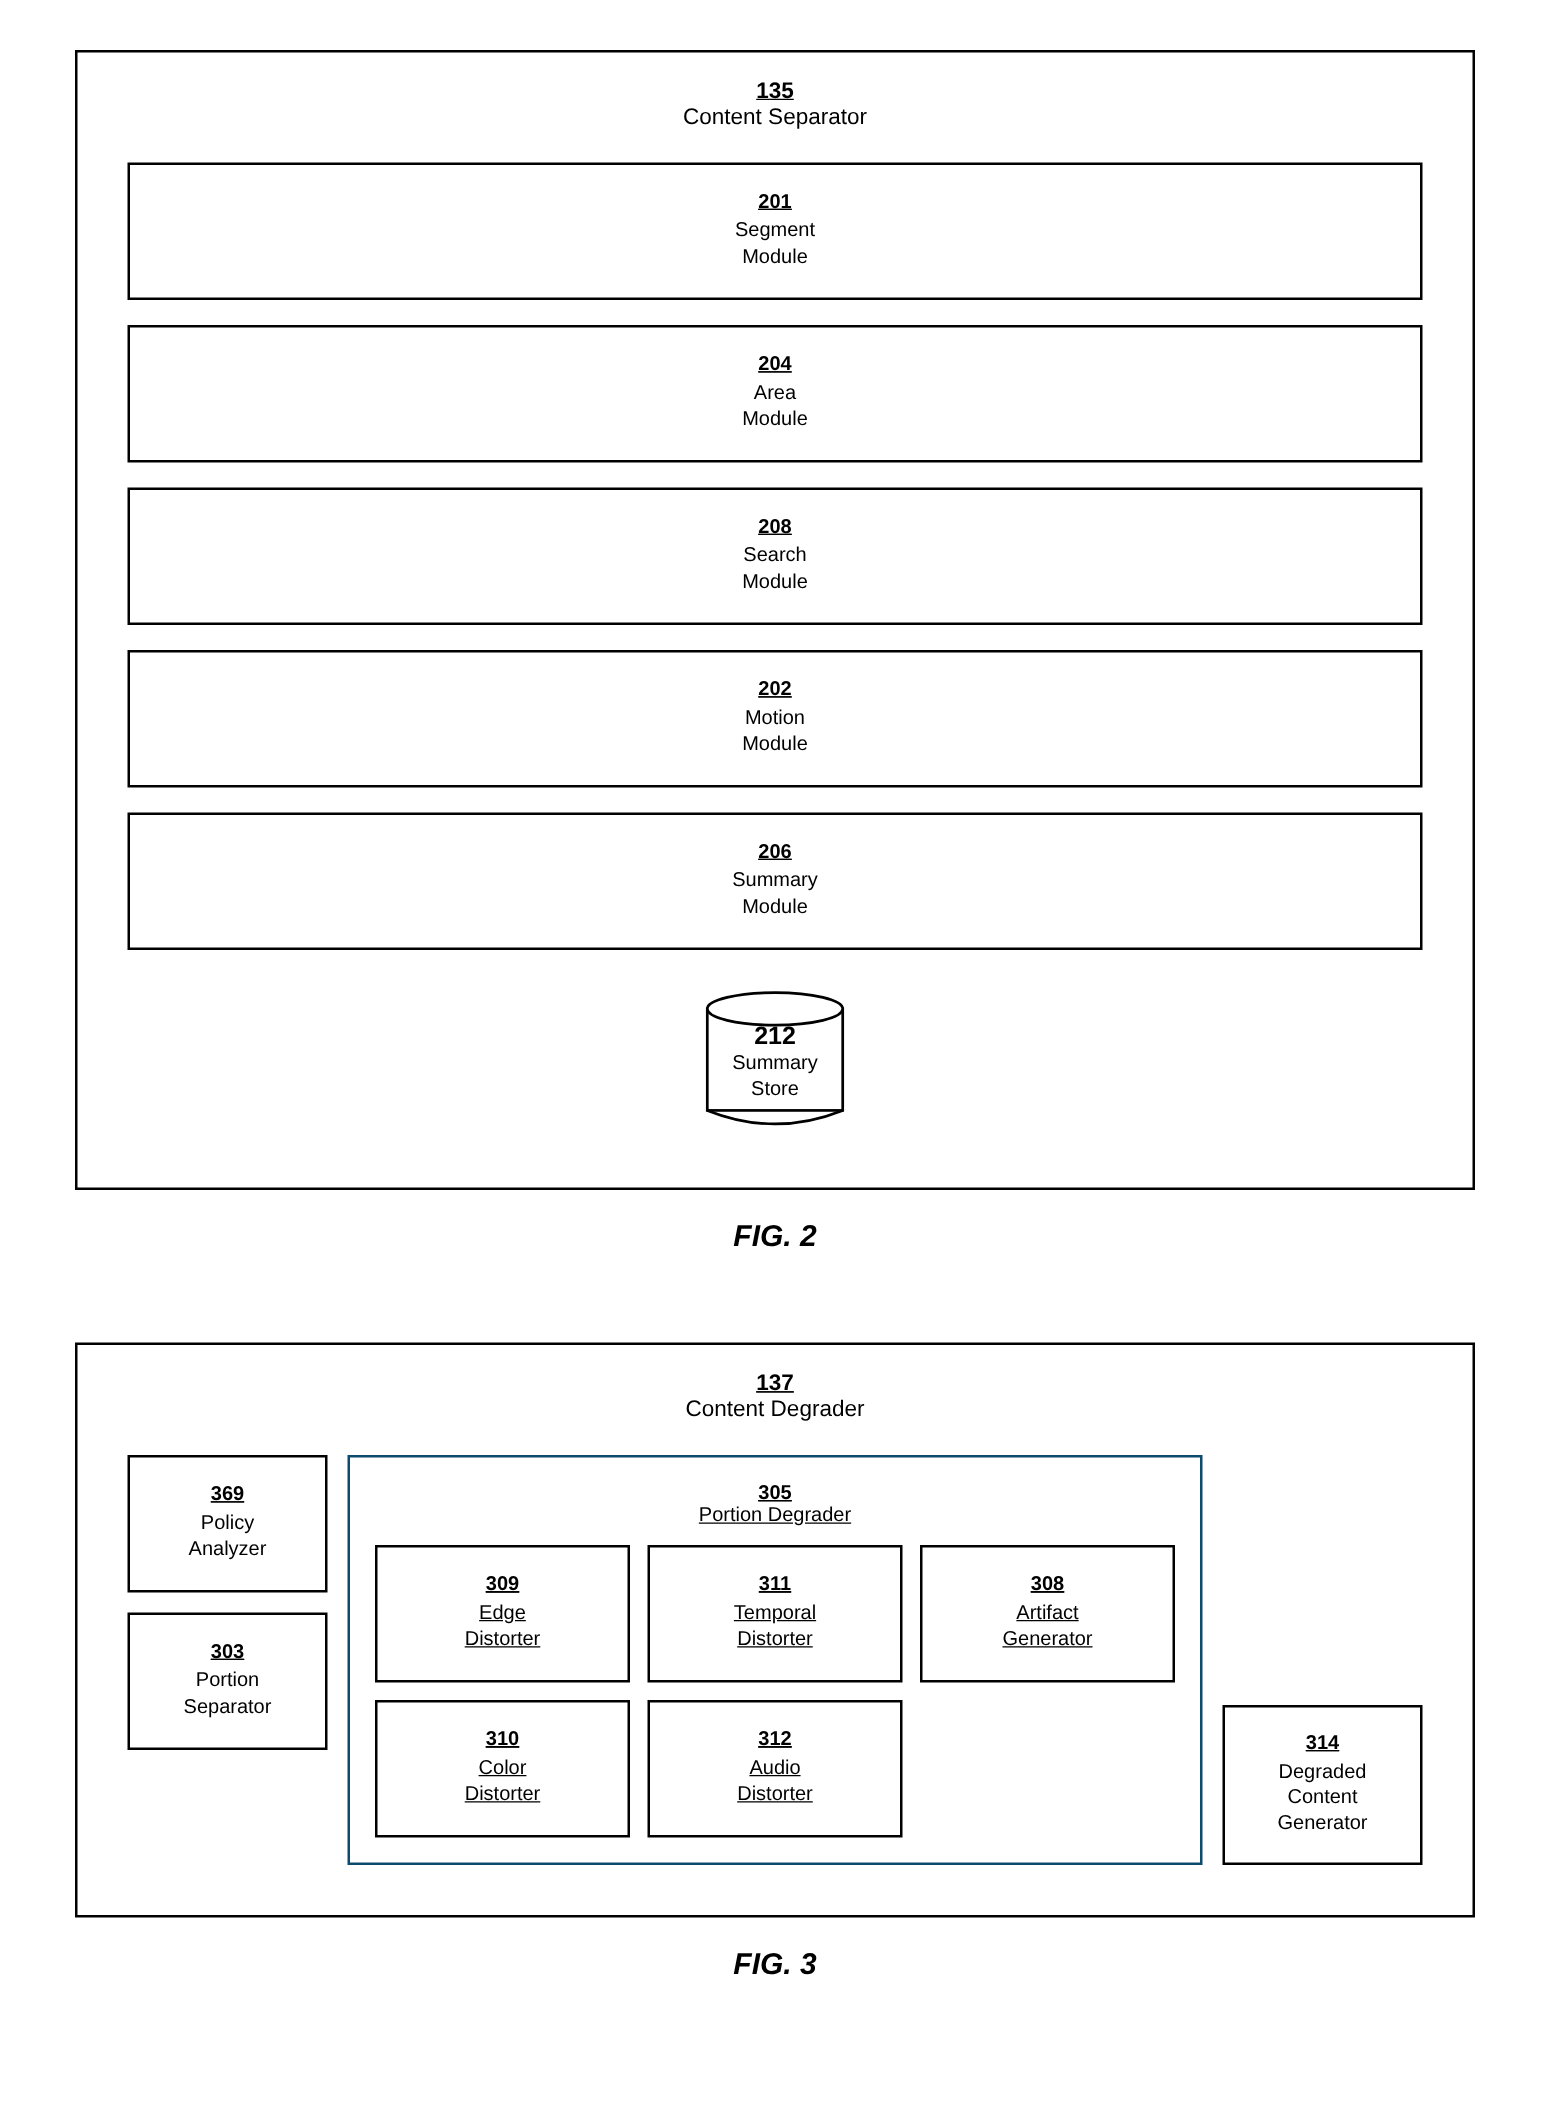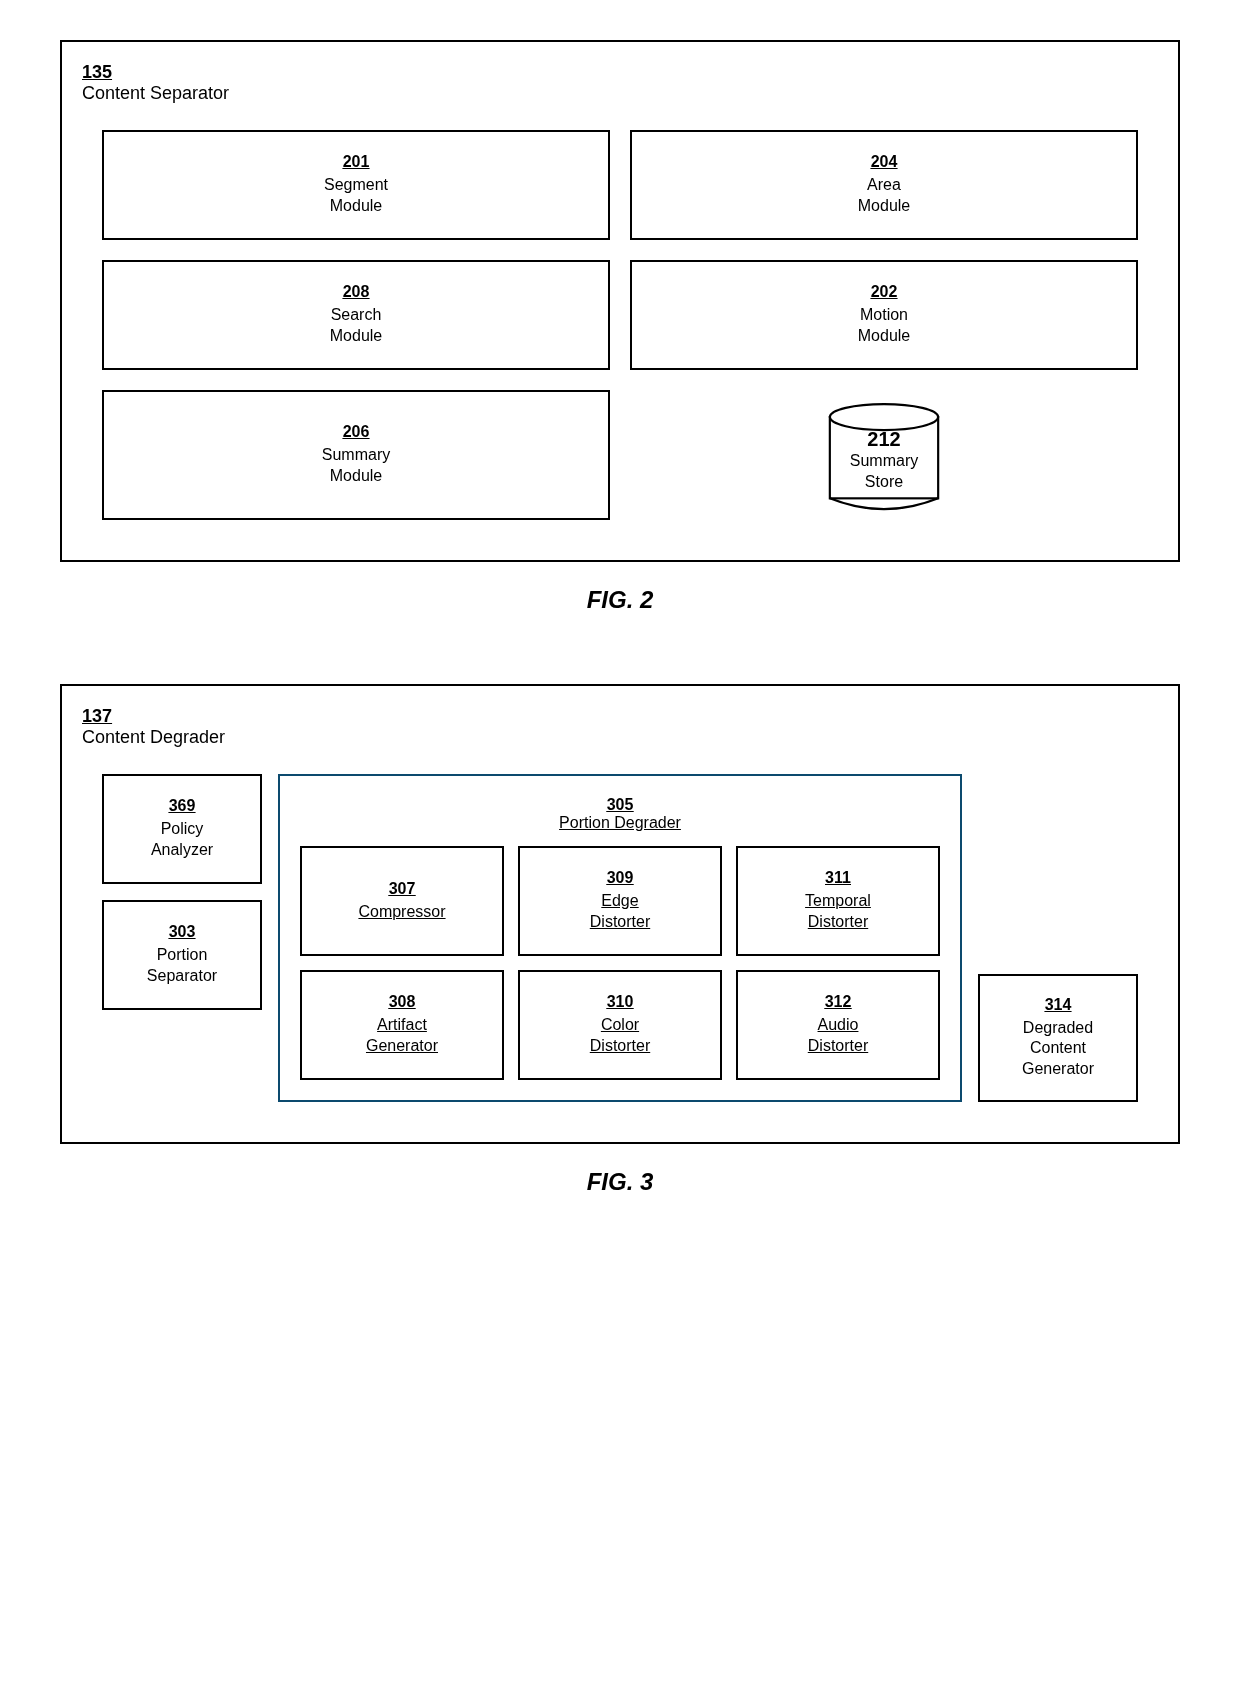--- a/index.html
+++ b/index.html
@@ -23,21 +23,21 @@
     }
 
     .outer-box {
       border: 2px solid #000;
       padding: 20px;
       position: relative;
       width: 100%;
     }
 
     .outer-label {
-      text-align: left;
+      text-align: center;
       margin-bottom: 16px;
     }
 
     .outer-label .num {
       text-decoration: underline;
       font-size: 18px;
       font-weight: bold;
       display: block;
     }
 
@@ -51,21 +51,21 @@
       font-weight: bold;
       margin-top: 24px;
       margin-bottom: 40px;
       text-align: center;
       font-style: italic;
     }
 
     
     .fig2-grid {
       display: grid;
-      grid-template-columns: repeat(2, 1fr);
+      grid-template-columns: repeat(1, 1fr);
       gap: 20px;
       padding: 10px 20px 20px;
     }
 
     .module-box {
       border: 2px solid #000;
       display: flex;
       flex-direction: column;
       align-items: center;
       justify-content: center;
@@ -237,24 +237,20 @@
         </div>
       </div>
 
       <div class="portion-degrader-box">
         <div class="portion-degrader-label">
           <span class="num"><u>305</u></span>
           <span class="title">Portion Degrader</span>
         </div>
         <div class="pd-grid">
 
-          <div class="module-box">
-            <span class="num"><u>307</u></span>
-            <span class="name">Compressor</span>
-          </div>
 
           <div class="module-box">
             <span class="num"><u>309</u></span>
             <span class="name">Edge<br>Distorter</span>
           </div>
 
           <div class="module-box">
             <span class="num"><u>311</u></span>
             <span class="name">Temporal<br>Distorter</span>
           </div>

